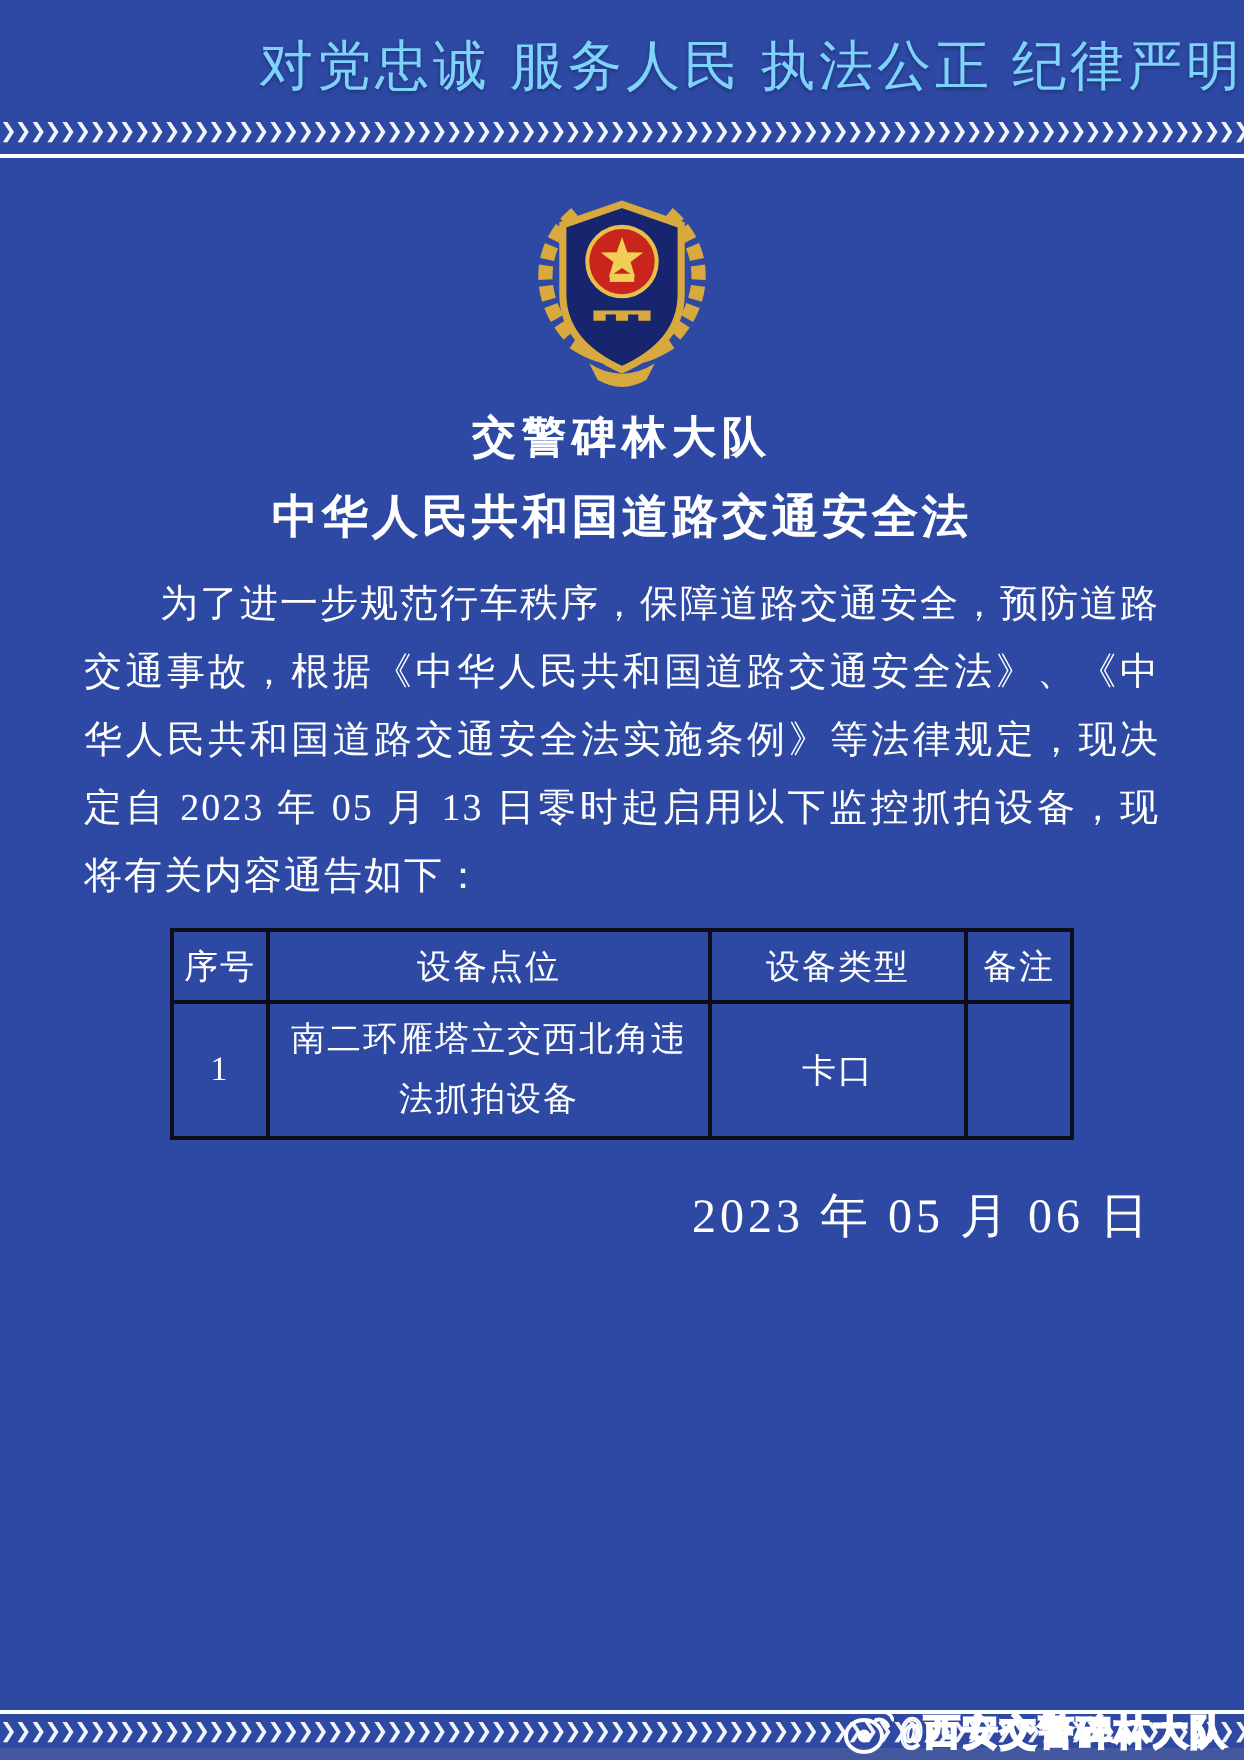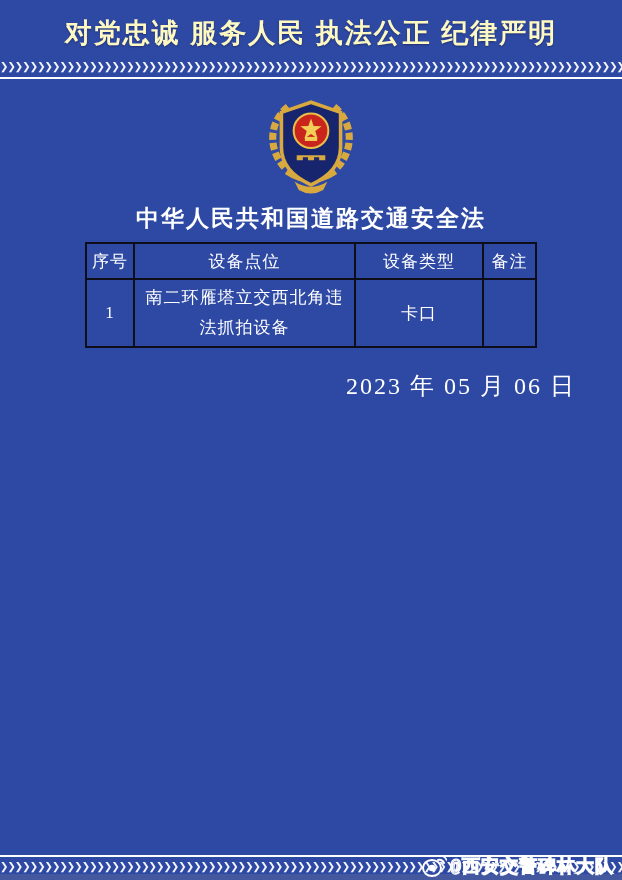--- a/index.html
+++ b/index.html
@@ -7,26 +7,26 @@
     position:relative;
     width:622px;height:880px;
     background:#2E49A4;
     overflow:hidden;
     font-family:"Liberation Serif","DejaVu Serif",serif;
     color:#FFFFFF;
   }
   
   .slogan{
     padding-top:15px;
-    text-align:center;
+    text-align:right;
     font-family:"Liberation Sans","DejaVu Sans",sans-serif;
-    font-weight:bold;
+    font-weight:normal;
     font-size:27px;
     letter-spacing:2px;
-    color:#fef9c3;
+    color:#7dd3fc;
     text-shadow:0 1px 2px rgba(0,0,20,.35);
   }
   .chevron-band{
     margin-top:7px;
     height:16px;line-height:16px;
     white-space:nowrap;overflow:hidden;
     font-family:"DejaVu Sans Mono",monospace;
     font-size:14px;font-weight:bold;
     letter-spacing:-1px;
     color:rgba(255,255,255,.95);
@@ -127,22 +127,24 @@
       <circle cx="48" cy="38" r="17" fill="#C9251C" stroke="#E8BF4A" stroke-width="2"></circle>
       <path d="M48,26 L50.6,33.4 L58.4,33.6 L52.2,38.2 L54.4,45.6 L48,41.2 L41.6,45.6 L43.8,38.2 L37.6,33.6 L45.4,33.4 Z" fill="#F2CE56"></path>
       <rect x="42" y="44" width="12" height="4" fill="#F2CE56"></rect>
 
       <path d="M34,62 h28 v5 h-6 v-3 h-5 v3 h-6 v-3 h-5 v3 h-6 Z" fill="#D8A93E"></path>
 
       <path d="M32,88 Q48,98 64,88 L60,96 Q48,103 36,96 Z" fill="#D8A93E"></path>
     </svg>
   </div>
 
+  <div class="org-title">交警碑林大队</div>
   <div class="doc-title">中华人民共和国道路交通安全法</div>
 
+  <div class="para">为了进一步规范行车秩序，保障道路交通安全，预防道路交通事故，根据《中华人民共和国道路交通安全法》、《中华人民共和国道路交通安全法实施条例》等法律规定，现决定自 2023 年 05 月 13 日零时起启用以下监控抓拍设备，现将有关内容通告如下：</div>
 
   <table class="points">
     <colgroup>
       <col class="col-idx">
         <col class="col-loc">
         <col class="col-type">
         <col class="col-note">
     </colgroup>
     <thead>
       <tr>

